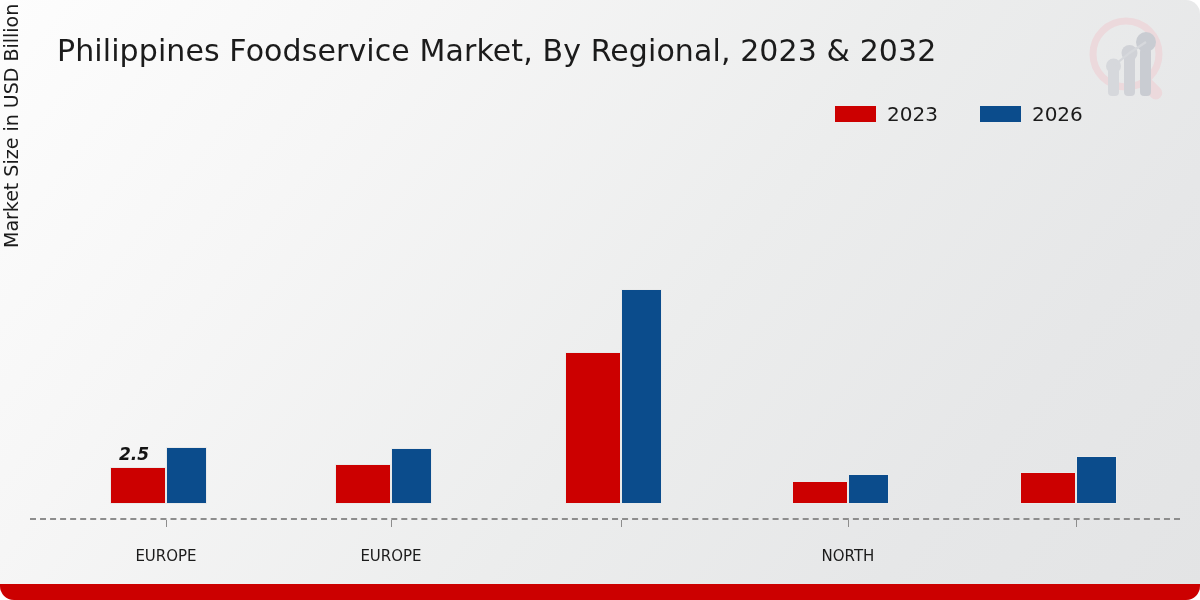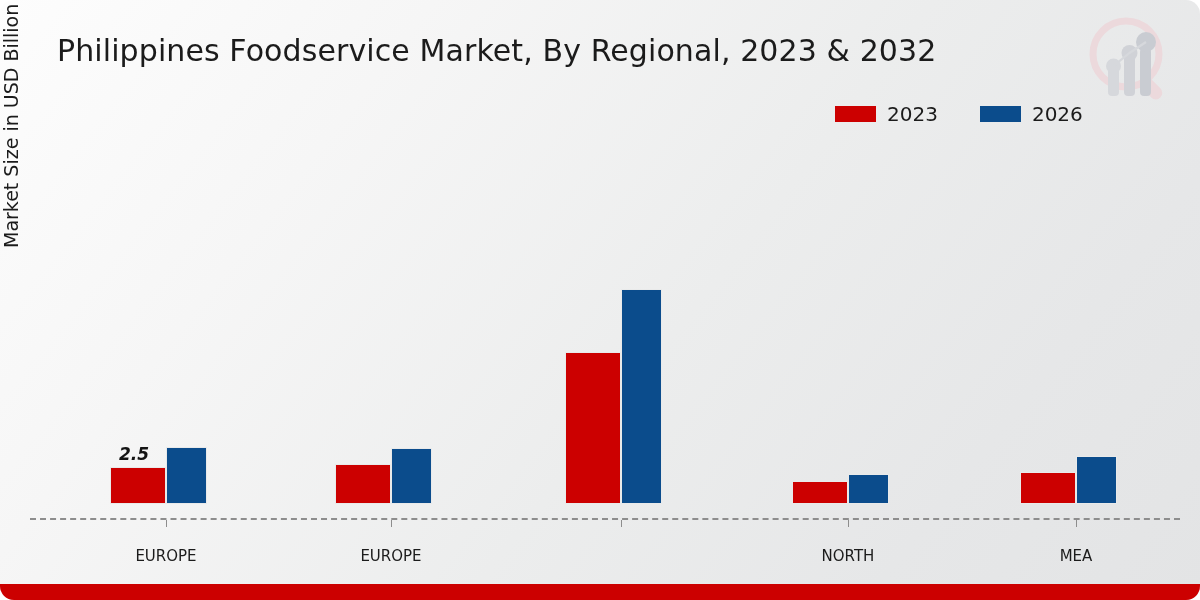--- a/index.html
+++ b/index.html
@@ -241,19 +241,16 @@
   <div class="cat-label" style="left:321px; width:140px;">
     <span>EUROPE</span>
   </div>
 
 
   <div class="cat-label" style="left:778px; width:140px;">
     <span>NORTH</span><br>
     <span>AMERICA</span>
   </div>
 
-  <div class="cat-label" style="left:1006px; width:140px;">
-    <span>MEA</span>
-  </div>
 
   <div id="bottom-band" style="background:#cc0000;"></div>
 
 </div>
 
 </body></html>

